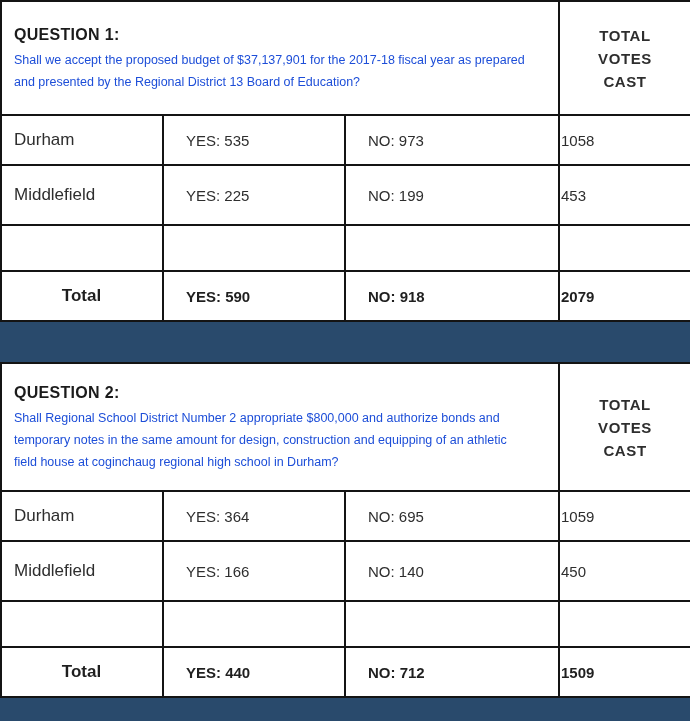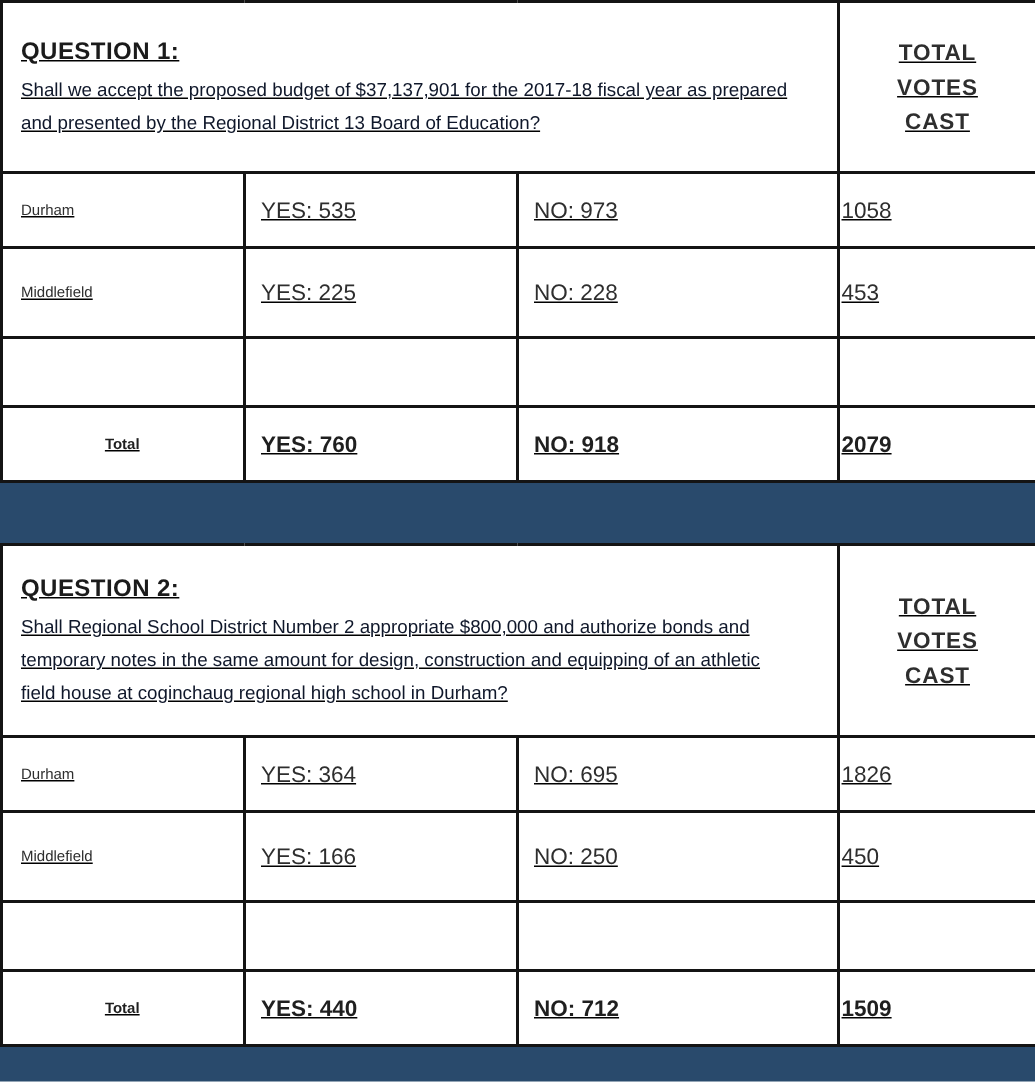--- a/index.html
+++ b/index.html
@@ -2,21 +2,20 @@
 <html><head>
 <meta charset="utf-8">
 <style>
   html, body { margin: 0; padding: 0; background: #ffffff; }
   .page {
     width: 690px;
     height: 721px;
     font-family: "Liberation Sans", sans-serif;
     box-sizing: border-box;
     overflow: hidden;
-    text-decoration: underline;
   }
   table.section {
     width: 690px;
     border-collapse: collapse;
     table-layout: fixed;
     border: 2px solid #000;
   }
   table.section td {
     border: 2px solid #141414;
     vertical-align: middle;
@@ -41,40 +40,40 @@
   }
   .qlabel {
     font-size: 16px;
     font-weight: bold;
     color: #1b1b1b;
     margin-bottom: 5px;
     letter-spacing: 0.3px;
   }
   .qtext {
     font-size: 12.5px;
-    color: #0f172a;
+    color: #1d4ed8;
     line-height: 22px;
   }
   td.tvc {
     text-align: center;
     font-weight: bold;
     font-size: 15px;
     color: #2e2e2e;
     line-height: 23px;
     letter-spacing: 0.6px;
     white-space: pre-line;
   }
   td.town {
     padding-left: 12px;
-    font-size: 10px;
+    font-size: 17px;
     color: #2e2e2e;
     margin-left: 26px;
   }
   td.yes, td.no {
-    padding-left: 10px;
+    padding-left: 22px;
     font-size: 15px;
     color: #2e2e2e;
   }
   td.tot {
     text-align: left;
     padding-right: 8px;
     font-size: 15px;
     color: #2e2e2e;
   }
   tr.row-total td { font-weight: bold; color: #1f1f1f; }
@@ -111,32 +110,32 @@
       </tr>
       <tr class="row-a">
         <td class="town">Durham</td>
         <td class="yes">YES: 535</td>
         <td class="no">NO: 973</td>
         <td class="tot">1058</td>
       </tr>
       <tr class="row-b">
         <td class="town">Middlefield</td>
         <td class="yes">YES: 225</td>
-        <td class="no">NO: 228</td>
+        <td class="no">NO: 199</td>
         <td class="tot">453</td>
       </tr>
       <tr class="row-empty">
         <td class="town"></td>
         <td class="yes"></td>
         <td class="no"></td>
         <td class="tot"></td>
       </tr>
       <tr class="row-total">
         <td class="town">Total</td>
-        <td class="yes">YES: 760</td>
+        <td class="yes">YES: 590</td>
         <td class="no">NO: 918</td>
         <td class="tot">2079</td>
       </tr>
     </tbody>
   </table>
 
   <div class="band band-separator" style="background: rgb(41, 74, 108);"></div>
 
   <table class="section">
     <colgroup>
@@ -152,26 +151,26 @@
           <div class="qtext">Shall Regional School District Number 2 appropriate $800,000 and authorize bonds and temporary notes in the same amount for design, construction and equipping of an athletic field house at coginchaug regional high school in Durham?</div>
         </td>
         <td class="tvc">TOTAL
 VOTES
 CAST</td>
       </tr>
       <tr class="row-a">
         <td class="town">Durham</td>
         <td class="yes">YES: 364</td>
         <td class="no">NO: 695</td>
-        <td class="tot">1826</td>
+        <td class="tot">1059</td>
       </tr>
       <tr class="row-b">
         <td class="town">Middlefield</td>
         <td class="yes">YES: 166</td>
-        <td class="no">NO: 250</td>
+        <td class="no">NO: 140</td>
         <td class="tot">450</td>
       </tr>
       <tr class="row-empty">
         <td class="town"></td>
         <td class="yes"></td>
         <td class="no"></td>
         <td class="tot"></td>
       </tr>
       <tr class="row-total">
         <td class="town">Total</td>

